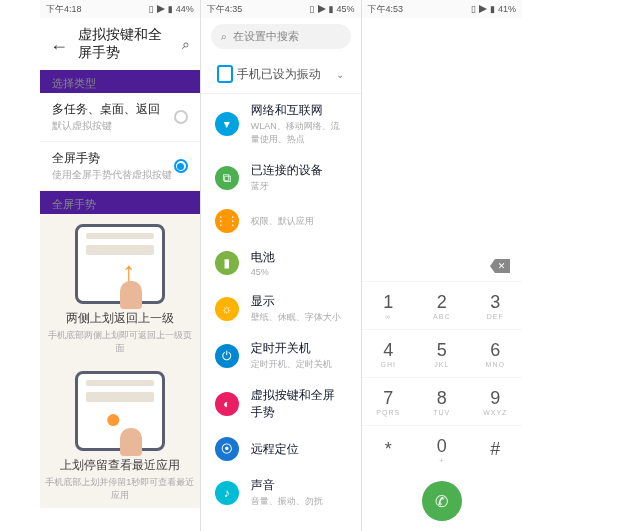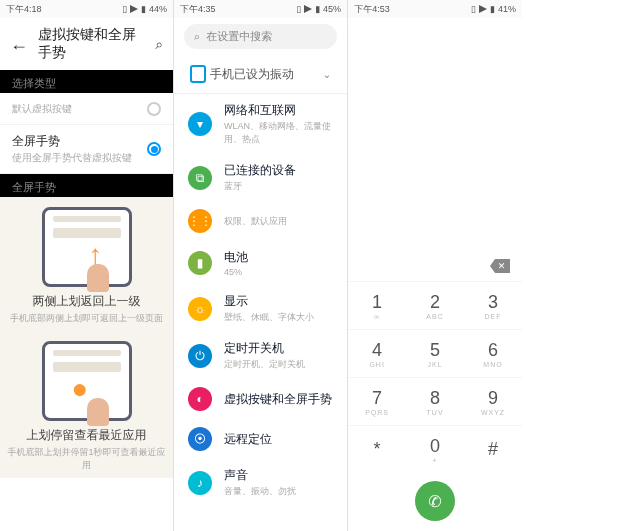--- a/index.html
+++ b/index.html
@@ -1,27 +1,27 @@
 <!DOCTYPE html>
 <html><head>
 <meta charset="utf-8">
 <style>
   * { margin: 0; padding: 0; box-sizing: border-box; }
   body { font-family: -apple-system, "Helvetica Neue", Arial, sans-serif; background: #fff; width: 640px; height: 531px; overflow: hidden; }
-  .screens { display: flex; width: 522px; height: 531px; }
+  .screens { display: flex; width: 522px; height: 531px; padding-left: 40px; }
   .screen { width: 213.3px; height: 531px; border-right: 1px solid #e0e0e0; background: #fff; display: flex; flex-direction: column; position: relative; }
   .screen:last-child { border-right: none; text-align: center; }
   .status-bar { height: 18px; display: flex; justify-content: space-between; align-items: center; padding: 0 6px; font-size: 9px; color: #555; background: #fafafa; }
   .status-right { display: flex; align-items: center; gap: 3px; }
   .tri { width: 0; height: 0; border-left: 8px solid #555; border-top: 4px solid transparent; border-bottom: 4px solid transparent; display:inline-block;}
   .header { display: flex; align-items: center; padding: 8px 10px; gap: 10px; }
   .back-arrow { font-size: 18px; color: #333; }
   .header-title { font-size: 14px; font-weight: 500; color: #222; flex: 1; }
   .search-ico { font-size: 14px; color: #555; }
-  .section-label { font-size: 11px; color: #888; padding: 6px 12px 2px; background: #000000; }
+  .section-label { font-size: 11px; color: #888; padding: 6px 12px 2px; background: #4c1d95; }
   .option-row { padding: 8px 12px; display: flex; align-items: center; justify-content: space-between; border-bottom: 1px solid #f2f2f2; }
   .option-text { flex: 1; }
   .opt-title { font-size: 12px; color: #222; }
   .opt-sub { font-size: 10px; color: #aaa; margin-top: 1px; }
   .radio { width: 14px; height: 14px; border: 2px solid #ccc; border-radius: 50%; position: relative; }
   .radio.selected { border-color: #0099ff; }
   .radio.selected::after { content:""; position:absolute; width:7px; height:7px; background:#0099ff; border-radius:50%; top:1.5px; left:1.5px; }
   .illus { background: #f7f3ed; padding: 10px 0 6px; text-align: center; }
   .illus-img { background: #fff; width: 90px; height: 80px; margin: 0 auto 6px; border: 3px solid #5a5e70; border-radius: 8px; position: relative; }
   .illus-phone-bar { position:absolute; top:6px; left:8px; right:8px; height:6px; background:#e8e2d6; border-radius:2px;}
@@ -65,20 +65,21 @@
       </span>
     </div>
     <div class="header">
       <span class="back-arrow">←</span>
       <span class="header-title">虚拟按键和全屏手势</span>
       <span class="search-ico">⌕</span>
     </div>
     <div class="section-label">选择类型</div>
     <div class="option-row">
       <div class="option-text">
+        <div class="opt-title">多任务、桌面、返回</div>
         <div class="opt-sub">默认虚拟按键</div>
       </div>
       <div class="radio"></div>
     </div>
     <div class="option-row">
       <div class="option-text">
         <div class="opt-title">全屏手势</div>
         <div class="opt-sub">使用全屏手势代替虚拟按键</div>
       </div>
       <div class="radio selected"></div>

